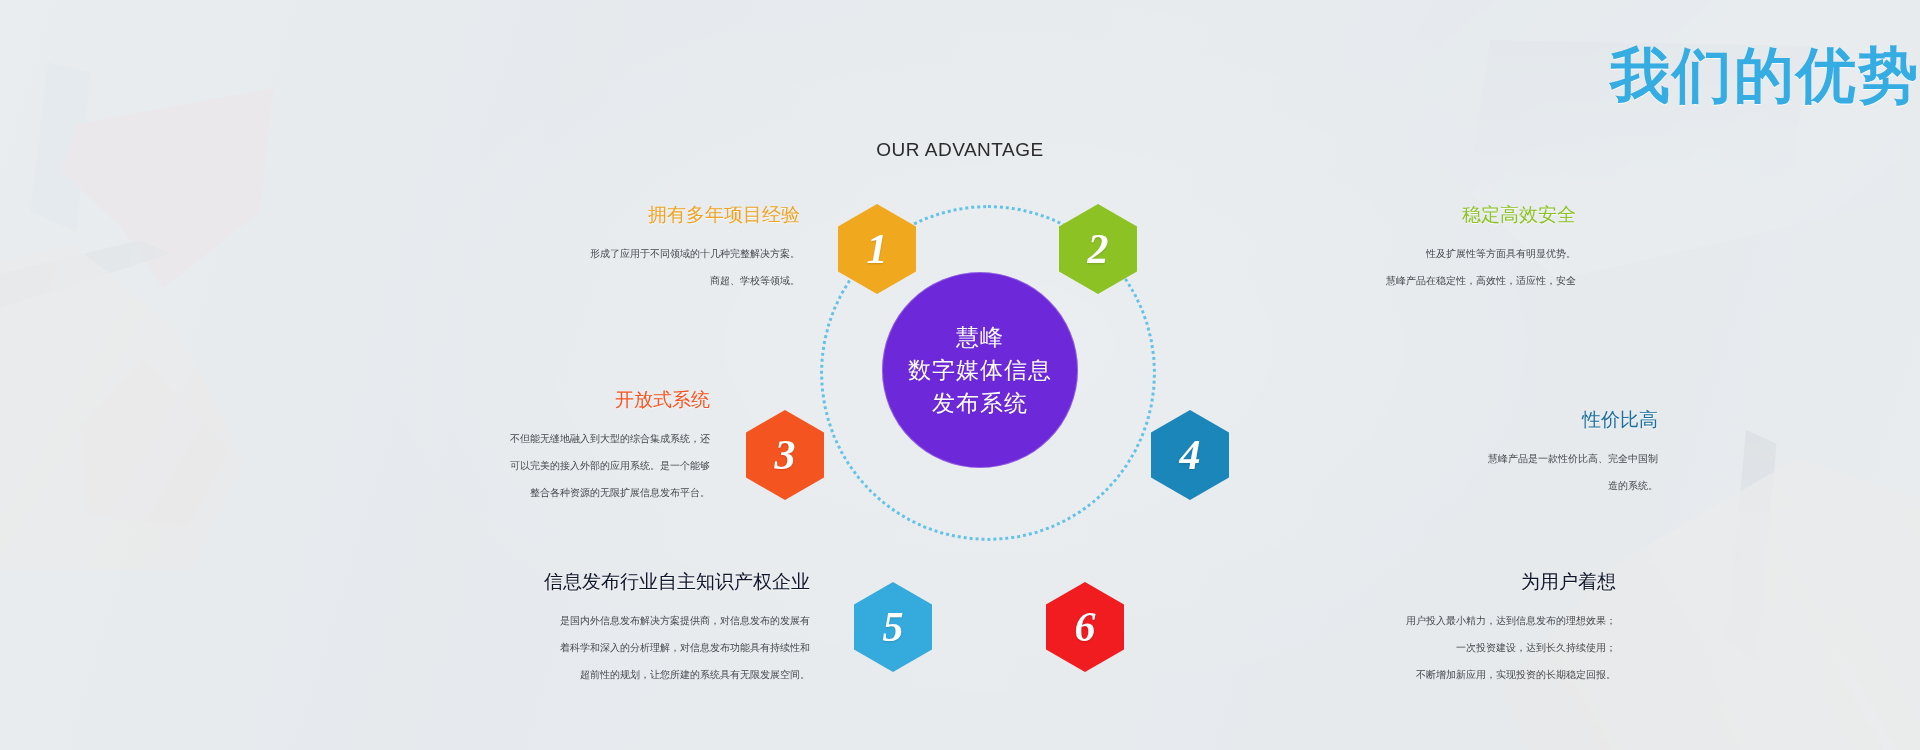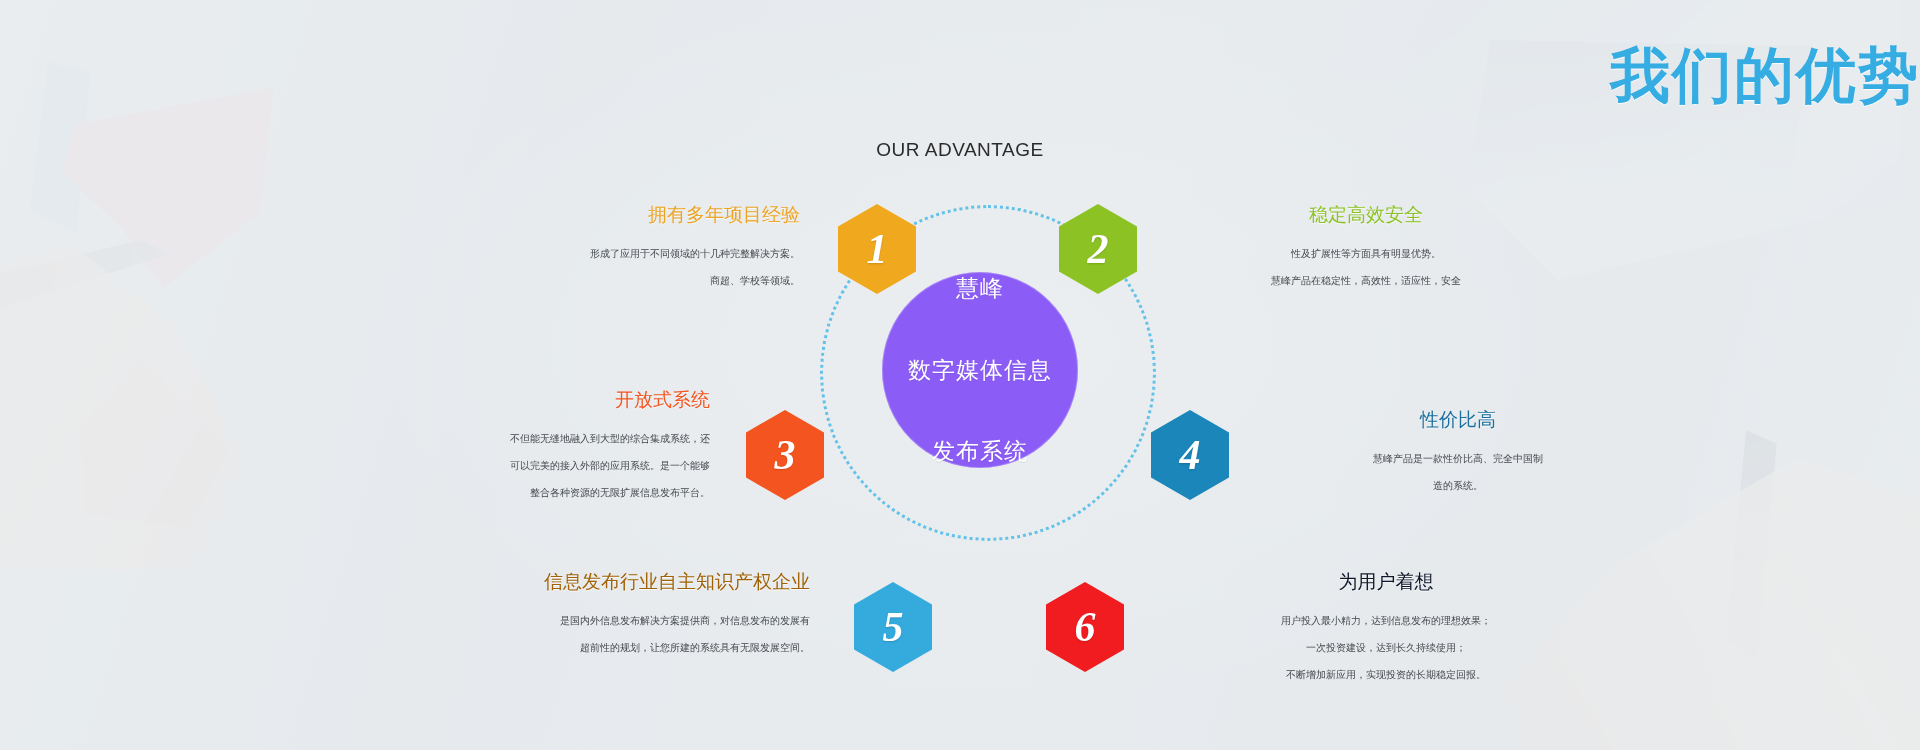--- a/index.html
+++ b/index.html
@@ -196,21 +196,21 @@
     text-shadow: 0 1px 0 rgba(255,255,255,0.7);
     white-space: nowrap;
   }
   .item-body {
     font-size: 10px;
     line-height: 27px;
     color: #45494d;
   }
   .item-body div { white-space: nowrap; }
   .align-right { text-align: right; }
-  .align-left  { text-align: center; }
+  .align-left  { text-align: right; }
 </style>
 </head>
 <body>
 
 <div class="stage">
 
   <div class="bg-photo">
     <div class="bg-shape bg-paper-blue-1"></div>
     <div class="bg-shape bg-paper-pink-1"></div>
     <div class="bg-shape bg-paper-pink-2"></div>
@@ -224,21 +224,21 @@
   </div>
 
   <div class="content">
 
     <div class="page-title" style="color: rgb(53, 172, 226);">我们的优势</div>
 
     <div class="page-subtitle" style="color: rgb(43, 43, 43);">OUR ADVANTAGE</div>
 
     <div class="orbit" style="border-color: rgb(92, 192, 232);"></div>
 
-    <div class="center-circle" style="background: #8b5cf6; color: rgb(255, 255, 255); justify-content: space-between;">
+    <div class="center-circle" style="background: #6d28d9; color: rgb(255, 255, 255);">
       <div class="center-line">慧峰</div>
       <div class="center-line">数字媒体信息</div>
       <div class="center-line">发布系统</div>
     </div>
 
     <div class="hex" style="left: 838px; top: 204px; background: rgb(240, 168, 30);">1</div>
     <div class="hex" style="left: 1059px; top: 204px; background: rgb(141, 194, 36);">2</div>
     <div class="hex" style="left: 746px; top: 410px; background: rgb(244, 84, 31);">3</div>
     <div class="hex" style="left: 1151px; top: 410px; background: rgb(27, 134, 186);">4</div>
     <div class="hex" style="left: 854px; top: 582px; background: rgb(53, 170, 221);">5</div>
@@ -271,23 +271,24 @@
     <div class="item align-right" style="left:310px; top:390px; width:400px;">
       <div class="item-title" style="color: rgb(244, 84, 31);">开放式系统</div>
       <div class="item-body">
         <div>不但能无缝地融入到大型的综合集成系统，还</div>
         <div>可以完美的接入外部的应用系统。是一个能够</div>
         <div>整合各种资源的无限扩展信息发布平台。</div>
       </div>
     </div>
 
     <div class="item align-right" style="left:300px; top:572px; width:510px;">
-      <div class="item-title" style="color: #a16207;">信息发布行业自主知识产权企业</div>
+      <div class="item-title" style="color: #0f172a;">信息发布行业自主知识产权企业</div>
       <div class="item-body">
         <div>是国内外信息发布解决方案提供商，对信息发布的发展有</div>
+        <div>着科学和深入的分析理解，对信息发布功能具有持续性和</div>
         <div>超前性的规划，让您所建的系统具有无限发展空间。</div>
       </div>
     </div>
 
     <div class="item align-left" style="left:1156px; top:572px; width:460px;">
       <div class="item-title" style="color: #0f172a;">为用户着想</div>
       <div class="item-body">
         <div>用户投入最小精力，达到信息发布的理想效果；</div>
         <div>一次投资建设，达到长久持续使用；</div>
         <div>不断增加新应用，实现投资的长期稳定回报。</div>

